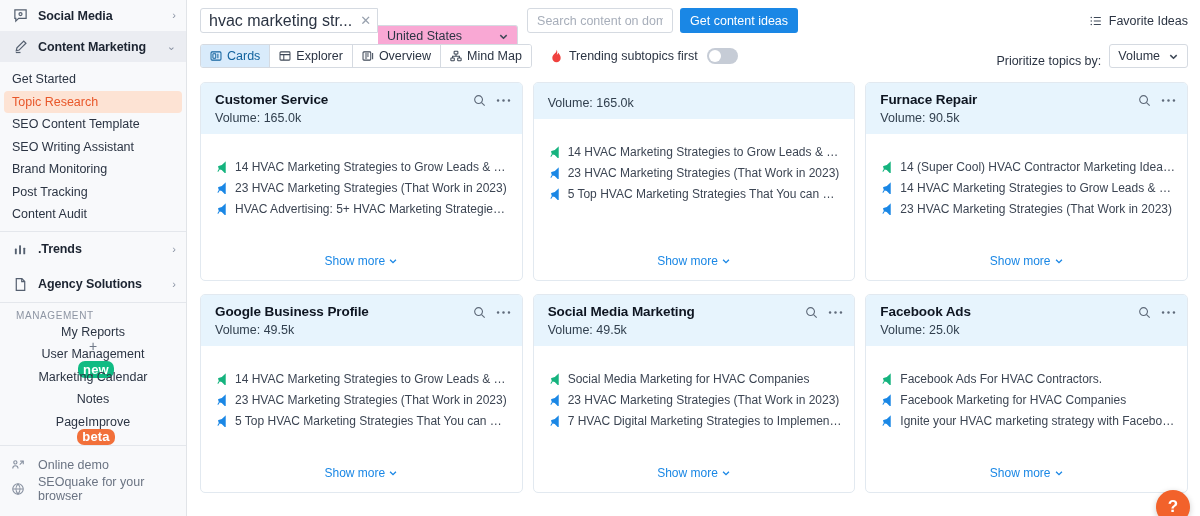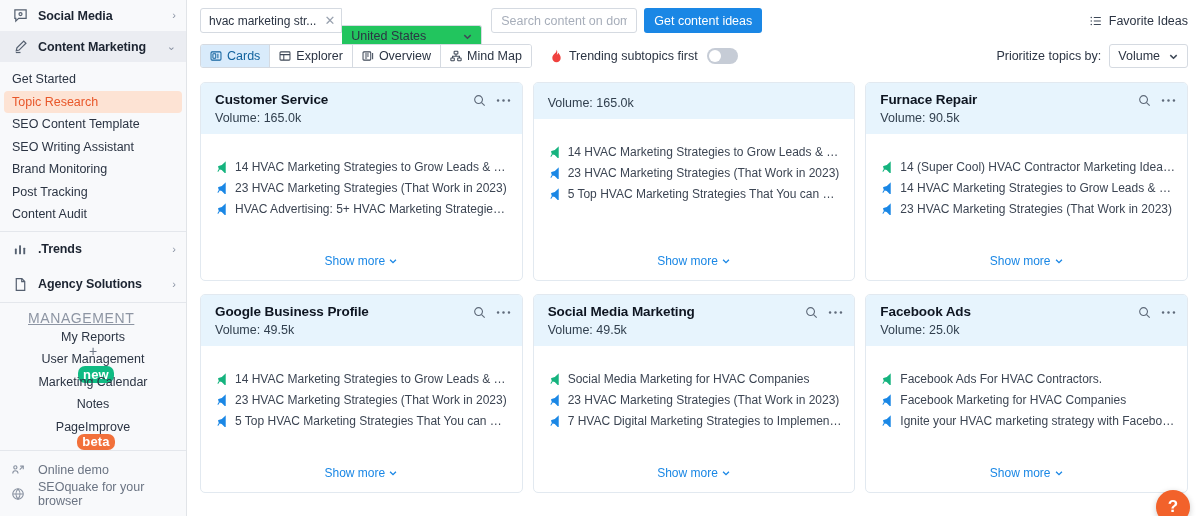--- a/index.html
+++ b/index.html
@@ -35,22 +35,22 @@
   .sub-item {
     height: 22.5px; display: flex; align-items: center;
     font-size: 12.5px; color: #2b3443; padding-left: 8px;
     cursor: pointer; margin: 0 4px;
     border-radius: 4px;
   }
   .sub-item.sel { background: #fde3d4; color: #e8572a; }
   .sub-list { padding-top: 6px; padding-bottom: 5px; }
 
   .section-label {
-    font-size: 14px; color: #8d95a3; letter-spacing: 0.6px;
-    padding: 7px 0 4px 8px; margin: 0 20px; text-decoration: underline;
+    font-size: 10px; color: #8d95a3; letter-spacing: 0.6px;
+    padding: 7px 0 4px 8px; margin: 0 8px;
   }
   .mg-item {
     height: 22.5px; display: flex; align-items: center;
     font-size: 12.5px; color: #2b3443; padding: 0 8px 0 8px;
     cursor: pointer; margin: 0 4px; border-radius: 4px; flex-direction: column;
   }
   .mg-item .grow { flex: 1; }
   .plus { color: #6f7888; font-size: 14px; line-height: 1; }
   .pill {
     font-size: 13px; font-weight: bold; color: #fff;
@@ -71,26 +71,26 @@
   
   #main { flex: 1; height: 516px; background: #ffffff; display: flex; flex-direction: column; overflow: hidden; position: relative;}
 
   .topbar { padding: 8px 12px 0 13px; background: #fff; }
   .row1 { display: flex; align-items: center; height: 25px; }
   .kw-box {
     height: 25px; border: 1px solid #d5dae1; border-radius: 3px 0 0 3px;
     display: flex; align-items: center; padding: 0 6px 0 8px;
     background: #fff; min-width: 138px;
   }
-  .kw-box .txt { font-size: 12px; color: #2b3443; }
+  .kw-box .txt { font-size: 16px; color: #2b3443; }
   .kw-box .x { color: #98a1ae; font-size: 13px; margin-left: 8px; cursor: pointer; }
   .db-box {
     height: 22px; border: 1px solid #d5dae1; border-left: none; border-radius: 0 3px 3px 0;
     display: flex; align-items: center; justify-content: space-between;
-    padding: 0 8px 0 9px; width: 140px; background: #22c55e; cursor: pointer; margin-top: 31px;
+    padding: 0 8px 0 9px; width: 140px; background: #f9a8d4; cursor: pointer; margin-top: 31px;
   }
   .db-box .txt { font-size: 12.5px; color: #2b3443; }
   .dom-box {
     height: 25px; border: 1px solid #d5dae1; border-radius: 3px;
     display: flex; align-items: center; padding: 0 9px; width: 146px;
     margin-left: 9px; background: #fff;
   }
   .dom-box input {
     border: none; outline: none; font-size: 12.5px; width: 100%;
     font-family: "Liberation Sans", sans-serif; color:#2b3443; background:transparent;
@@ -111,21 +111,21 @@
   .seg .tab {
     display: flex; align-items: center; gap: 5px; padding: 0 9px;
     font-size: 12.5px; color: #2b3443; cursor: pointer; background: #fff;
     border-right: 1px solid #d5dae1;
   }
   .seg .tab:last-child { border-right: none; }
   .seg .tab.on { background: #d9ebfb; color: #12639f; }
   .trend { display: flex; align-items: center; gap: 6px; margin-left: 18px; font-size: 12.5px; color: #2b3443; cursor: pointer;}
   .toggle { width: 31px; height: 16px; border-radius: 8px; background: #c6ccd6; position: relative; margin-left: 3px; }
   .toggle .knob { position: absolute; top: 2px; left: 2px; width: 12px; height: 12px; border-radius: 50%; background: #fff; }
-  .prio { margin-left: auto; display: flex; align-items: center; gap: 8px; font-size: 12.5px; color: #2b3443; }
+  .prio { margin-left: auto; display: flex; align-items: flex-end; gap: 8px; font-size: 12.5px; color: #2b3443; }
   .prio-sel {
     height: 24px; border: 1px solid #d5dae1; border-radius: 3px; background: #fff;
     display: flex; align-items: center; gap: 8px; padding: 0 8px; cursor: pointer; font-size: 12.5px;
   }
 
   
   .grid-wrap { flex: 1; background: #fff; padding: 14px 12px 0 13px; overflow: hidden; }
   .grid { display: grid; grid-template-columns: repeat(3, 1fr); gap: 13px 10px; }
   .card {
     background: #fff; border: 1px solid #e2e9f0; border-radius: 5px;

